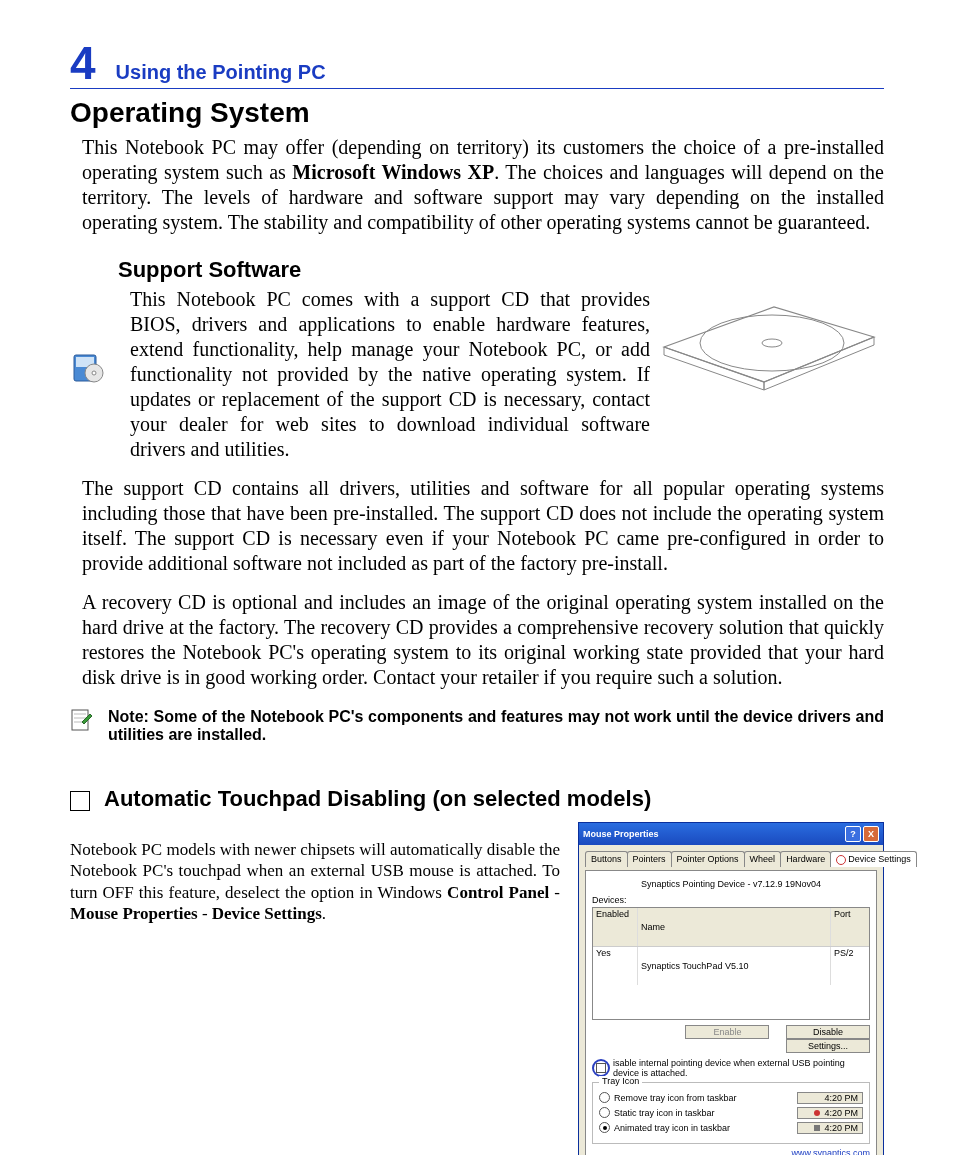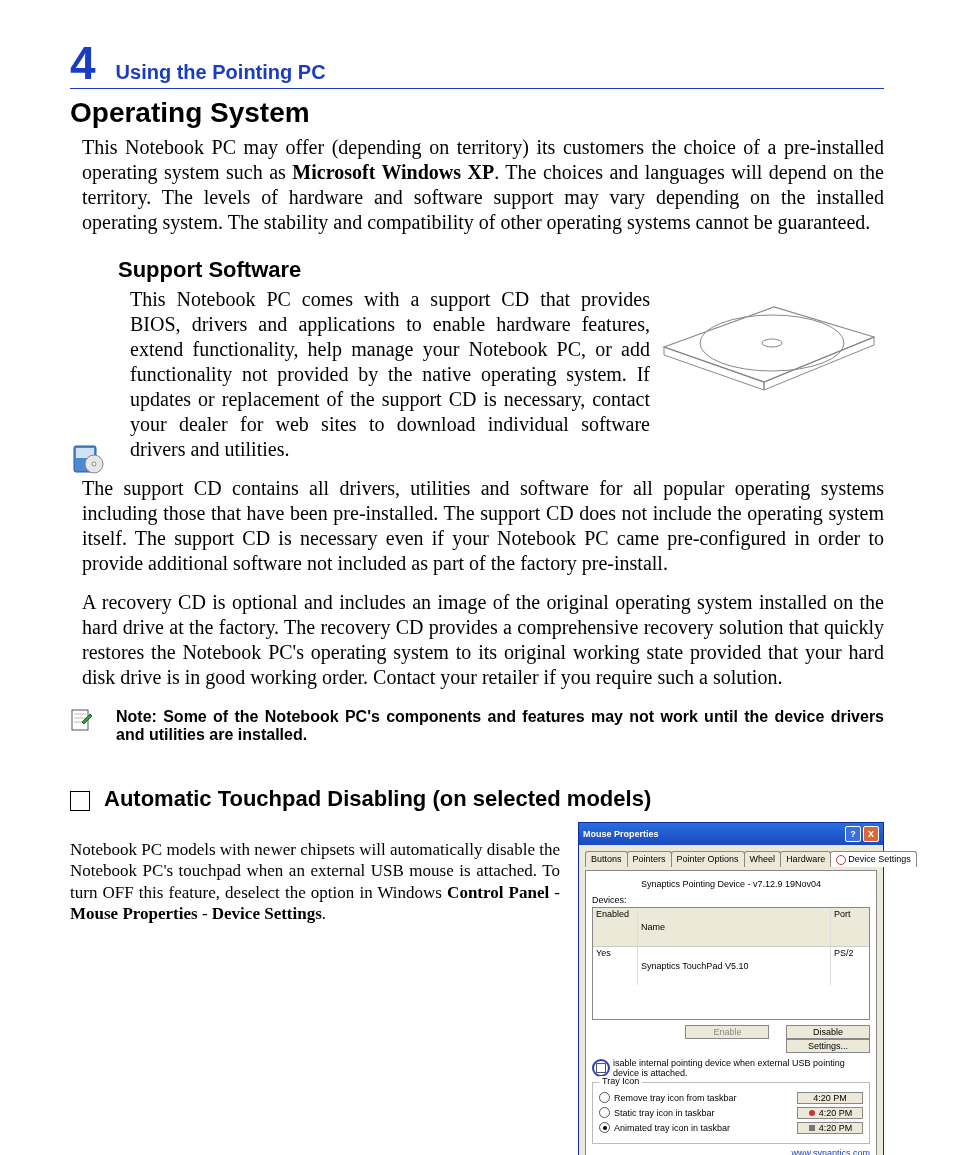--- a/index.html
+++ b/index.html
@@ -3,27 +3,27 @@
 <meta charset="utf-8">
 <style>
   body{margin:0;background:#fff;font-family:"Times New Roman",serif;color:#000;width:954px}
   .page{padding:40px 70px 30px 70px;position:relative}
   .ch-head{font-family:Arial,Helvetica,sans-serif;color:#1a3cc2;font-weight:bold;display:flex;align-items:baseline;gap:20px;margin-bottom:2px}
   .ch-num{font-size:46px;line-height:1}
   .ch-title{font-size:20px}
   .rule{border-top:1px solid #1a3cc2;margin:0 0 8px 0}
   h1.main{font-family:Arial,Helvetica,sans-serif;font-size:28px;font-weight:bold;margin:6px 0 6px 0}
   p.body{font-size:20px;line-height:1.25;margin:0 0 14px 12px;text-align:justify}
-  .sec{display:flex;align-items:flex-end;gap:12px;margin-top:22px}
+  .sec{display:flex;align-items:center;gap:12px;margin-top:22px}
   .sec-icon{width:36px;height:36px;flex:0 0 36px}
   h2.sub{font-family:Arial,Helvetica,sans-serif;font-size:22px;font-weight:bold;margin:0 0 4px 0}
   .two-col{display:flex;gap:4px;align-items:flex-start}
   .two-col .txt{flex:1}
   .cd-illus{width:230px;flex:0 0 230px}
-  .note-row{display:flex;align-items:flex-start;gap:22px;margin:18px 0 0 0}
+  .note-row{display:flex;align-items:flex-start;gap:14px;margin:18px 0 0 0}
   .note-row .ni{width:24px;height:28px;flex:0 0 24px}
   .note-text{font-family:Arial,Helvetica,sans-serif;font-size:16px;font-weight:bold;text-align:justify}
   .touch-sec{margin-top:42px}
   .touch-head{display:flex;align-items:center;gap:14px}
   .touch-head .sq{width:18px;height:18px;border:1px solid #000;flex:0 0 18px}
   .touch-body{display:flex;gap:18px;margin-top:6px}
   .touch-body .txt{flex:1;font-size:17px;line-height:1.25;text-align:justify}
   .dlg{width:304px;flex:0 0 304px;font-family:Tahoma,Arial,sans-serif;font-size:9px;border:1px solid #0a2f9c;background:#ece9d8}
   .dlg-title{background:linear-gradient(to bottom,#2a6de0,#1a4abf);color:#fff;font-weight:bold;padding:3px 4px;display:flex;align-items:center}
   .dlg-title .t{flex:1}
@@ -49,21 +49,21 @@
   .btn.disabled{color:#888}
   .chk-row{display:flex;align-items:center;gap:3px;margin:3px 0;font-size:9px}
   .circ-mark{width:14px;height:14px;border:2px solid #2a3fc0;border-radius:50%;display:inline-flex;align-items:center;justify-content:center;flex:0 0 14px}
   .circ-mark .box{width:8px;height:8px;border:1px solid #555;background:#fff}
   .tray-group{border:1px solid #bbb;padding:6px;margin-top:4px;position:relative}
   .tray-group .lg{position:absolute;top:-7px;left:6px;background:#fff;padding:0 3px;font-size:9px}
   .tray-row{display:flex;align-items:center;gap:4px;margin:3px 0}
   .tray-row .r{width:9px;height:9px;border:1px solid #555;border-radius:50%;background:#fff;display:inline-flex;align-items:center;justify-content:center;flex:0 0 9px}
   .tray-row .r.sel::after{content:"";width:4px;height:4px;border-radius:50%;background:#000}
   .tray-row .lbl{flex:1;font-size:9px}
-  .tray-row .time{border:1px solid #888;background:#ece9d8;padding:0 4px;width:56px;text-align:right;font-size:9px;display:flex;align-items:center;gap:3px;justify-content:center}
+  .tray-row .time{border:1px solid #888;background:#ece9d8;padding:0 4px;width:56px;text-align:right;font-size:9px;display:flex;align-items:center;gap:3px;justify-content:flex-end}
   .tray-row .ico{width:8px;height:8px;display:inline-block}
   .link{text-align:right;color:#1a3cc2;text-decoration:underline;font-size:9px;margin-top:4px}
   .dlg-footer{text-align:right;padding:4px 6px}
   .pgnum{font-family:Arial,Helvetica,sans-serif;color:#1a3cc2;font-weight:bold;font-size:18px;margin-top:22px}
 </style>
 </head>
 <body>
 
 <div class="page">
 

